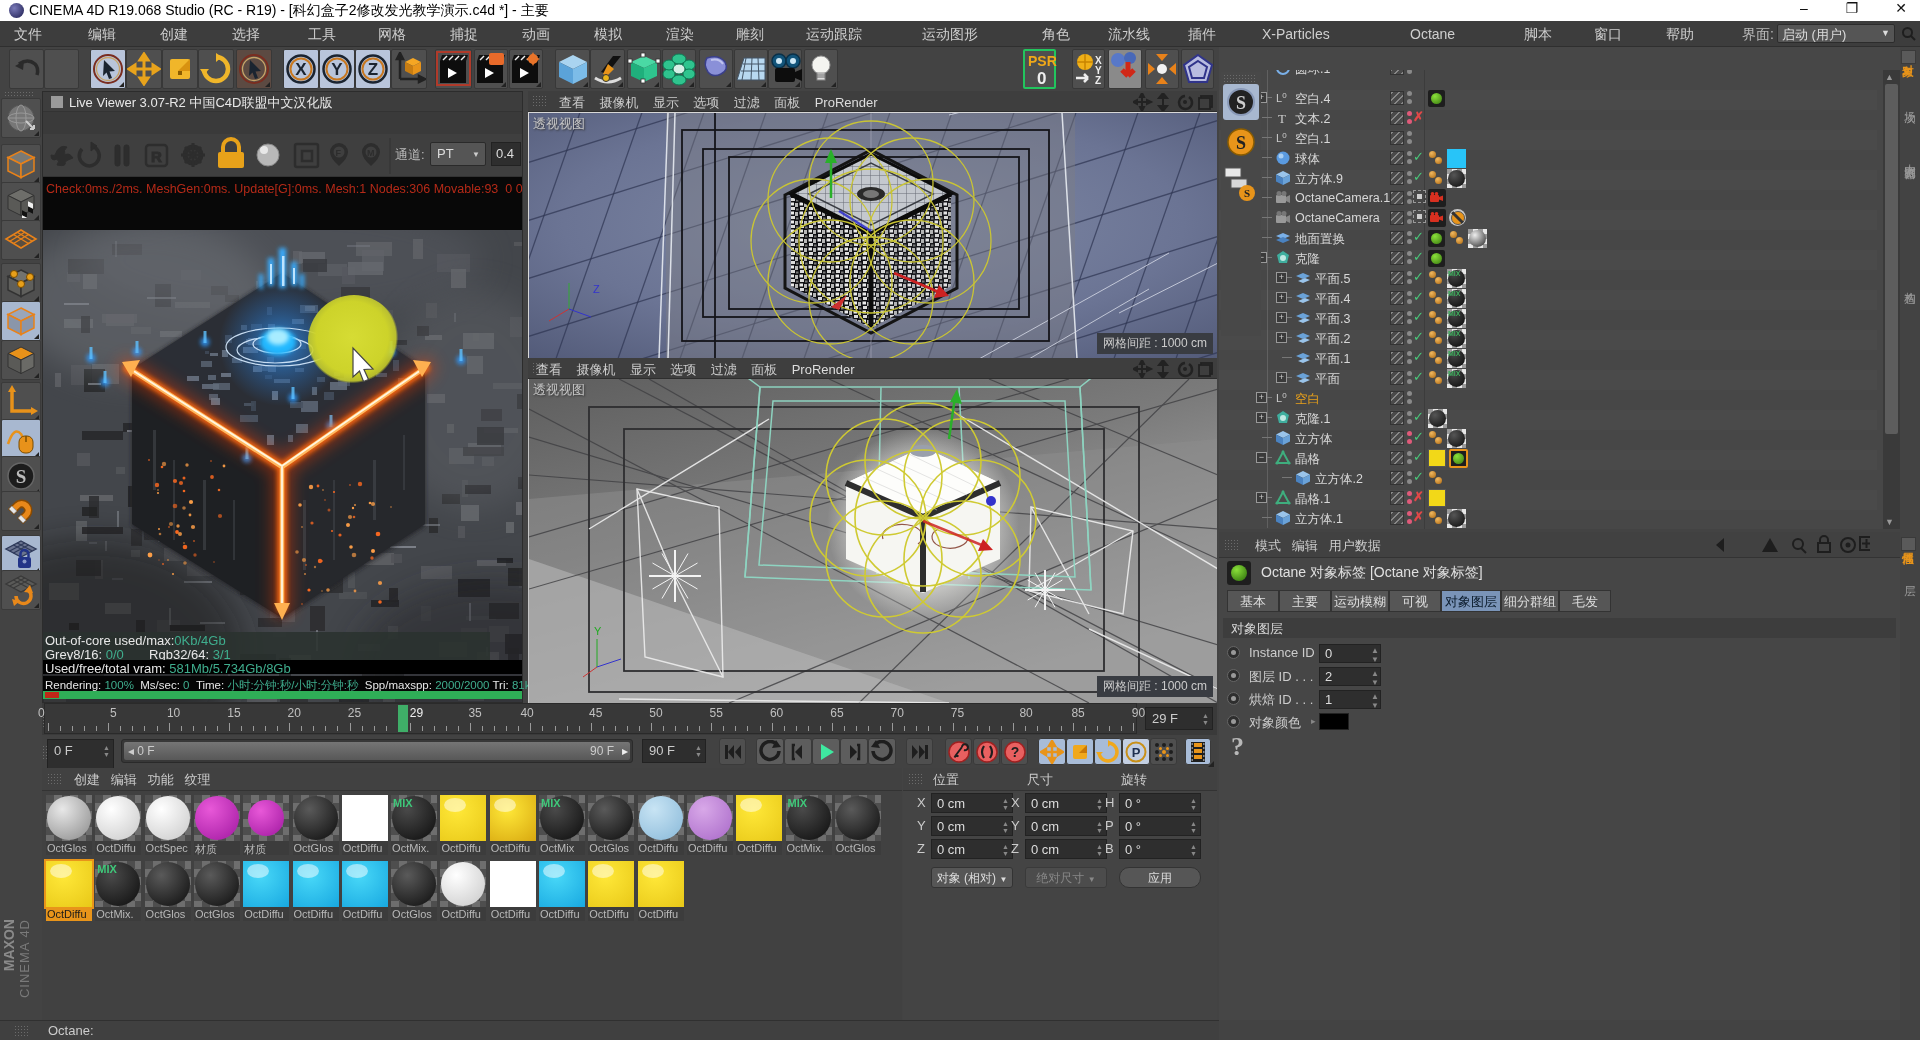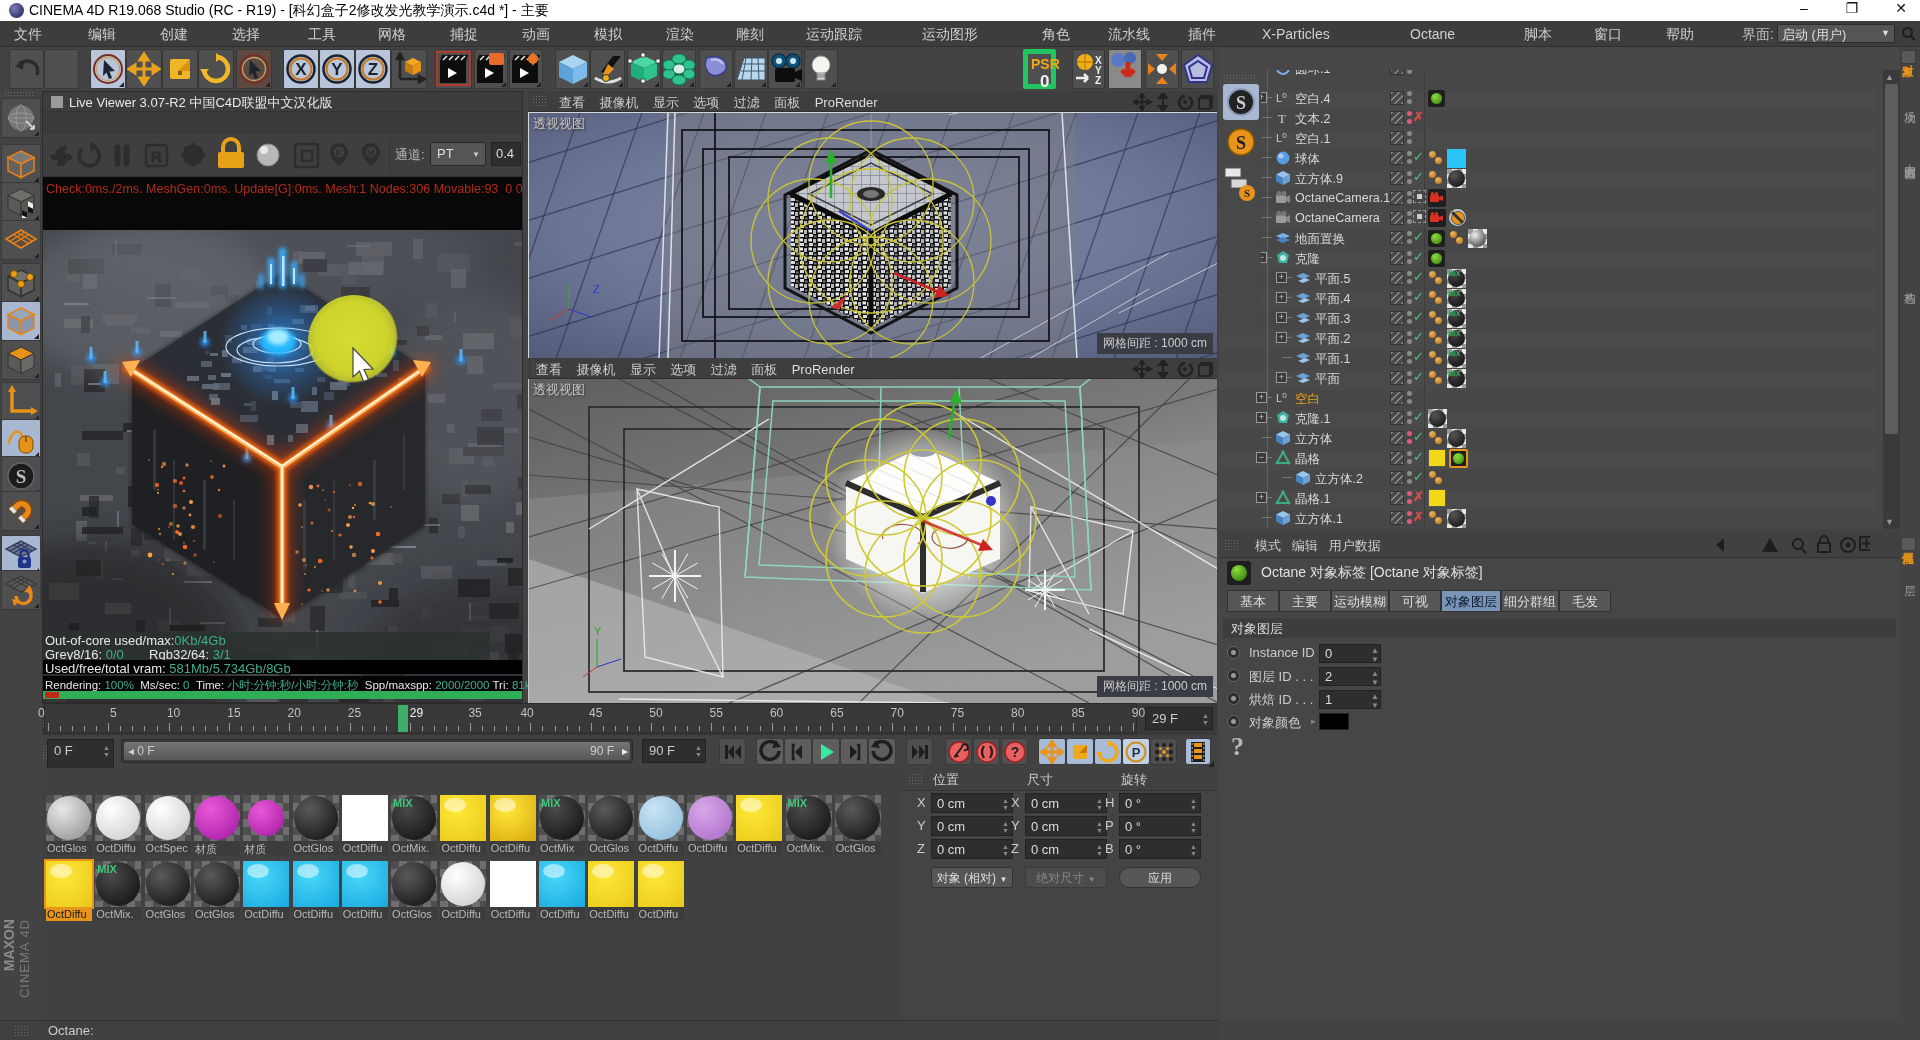--- a/index.html
+++ b/index.html
@@ -294,21 +294,21 @@
         <svg width="34" height="34" viewBox="0 0 34 34" style="position:absolute;left:50%;top:50%;transform:translate(-50%,-50%)">
           <circle cx="17" cy="13" r="9" fill="#f4f4f0" stroke="#999" stroke-width="1"></circle>
           <rect x="13" y="21" width="8" height="7" fill="#ddd" stroke="#888"></rect>
           <g stroke="#666" stroke-width="1">
             <line x1="13" y1="23" x2="21" y2="23"></line>
             <line x1="13" y1="25" x2="21" y2="25"></line>
           </g>
         </svg>
         <div style="position:absolute;right:1px;bottom:1px;width:0;height:0;border-left:5px solid transparent;border-bottom:5px solid #222"></div>
       </div>
-      <div style="position:absolute;left:1023px;top:2px;width:33px;height:40px;background:#4f4f4f;border:5px solid #22c55e;border-radius:2px">
+      <div style="position:absolute;left:1023px;top:2px;width:33px;height:40px;background:#4f4f4f;border:2px solid #22c55e;border-radius:2px">
         <div style="position:absolute;left:3px;top:2px;color:#f0a818;font-weight:bold;font-size:14px">PSR</div>
         <div style="position:absolute;left:12px;top:18px;color:#eee;font-weight:bold;font-size:17px">0</div>
       </div>
       <div style="position:absolute;left:1072px;top:2px;width:33px;height:40px;background:#4f4f4f;border:1px solid #383838;border-radius:2px">
         <svg width="32" height="34" viewBox="0 0 32 34" style="position:absolute;left:50%;top:50%;transform:translate(-50%,-50%)">
           <circle cx="12" cy="10" r="8" fill="#f0b018"></circle>
           <path d="M4 10 L20 10 M12 2 L12 18" stroke="#c88400" stroke-width="1.5"></path>
           <path d="M3 26 L15 26 M15 26 L11 22 M15 26 L11 30" stroke="#eee" stroke-width="2.5"></path>
           <text x="22" y="12" fill="#eee" font-size="10" font-weight="bold" font-family="Liberation Sans">X</text>
           <text x="22" y="22" fill="#eee" font-size="10" font-weight="bold" font-family="Liberation Sans">Y</text>
@@ -1325,21 +1325,21 @@
         <div style="position:absolute;left:294.5px;top:2px;width:30px;text-align:center;color:#c0c0c0;font-size:12px">25</div>
         <div style="position:absolute;left:415.1px;top:2px;width:30px;text-align:center;color:#c0c0c0;font-size:12px">35</div>
         <div style="position:absolute;left:475.40000000000003px;top:2px;width:30px;text-align:left;color:#c0c0c0;font-size:12px">40</div>
         <div style="position:absolute;left:535.7px;top:2px;width:30px;text-align:center;color:#c0c0c0;font-size:12px">45</div>
         <div style="position:absolute;left:596px;top:2px;width:30px;text-align:center;color:#c0c0c0;font-size:12px">50</div>
         <div style="position:absolute;left:656.3000000000001px;top:2px;width:30px;text-align:center;color:#c0c0c0;font-size:12px">55</div>
         <div style="position:absolute;left:716.6px;top:2px;width:30px;text-align:center;color:#c0c0c0;font-size:12px">60</div>
         <div style="position:absolute;left:776.9px;top:2px;width:30px;text-align:center;color:#c0c0c0;font-size:12px">65</div>
         <div style="position:absolute;left:837.2px;top:2px;width:30px;text-align:center;color:#c0c0c0;font-size:12px">70</div>
         <div style="position:absolute;left:897.5px;top:2px;width:30px;text-align:center;color:#c0c0c0;font-size:12px">75</div>
-        <div style="position:absolute;left:957.8000000000001px;top:2px;width:30px;text-align:center;color:#c0c0c0;font-size:12px">80</div>
+        <div style="position:absolute;left:957.8000000000001px;top:2px;width:30px;text-align:right;color:#c0c0c0;font-size:12px">80</div>
         <div style="position:absolute;left:1018.1000000000001px;top:2px;width:30px;text-align:center;color:#c0c0c0;font-size:12px">85</div>
         <div style="position:absolute;left:1078.4px;top:2px;width:30px;text-align:center;color:#c0c0c0;font-size:12px">90</div>
         <div style="position:absolute;left:3px;bottom:2px;width:1px;height:8px;background:#9a9a9a"></div>
         <div style="position:absolute;left:15.06px;bottom:2px;width:1px;height:5px;background:#9a9a9a"></div>
         <div style="position:absolute;left:27.12px;bottom:2px;width:1px;height:5px;background:#9a9a9a"></div>
         <div style="position:absolute;left:39.18px;bottom:2px;width:1px;height:5px;background:#9a9a9a"></div>
         <div style="position:absolute;left:51.24px;bottom:2px;width:1px;height:5px;background:#9a9a9a"></div>
         <div style="position:absolute;left:63.300000000000004px;bottom:2px;width:1px;height:8px;background:#9a9a9a"></div>
         <div style="position:absolute;left:75.36px;bottom:2px;width:1px;height:5px;background:#9a9a9a"></div>
         <div style="position:absolute;left:87.42px;bottom:2px;width:1px;height:5px;background:#9a9a9a"></div>
@@ -1569,20 +1569,24 @@
             <rect x="17" y="7" width="1.5" height="2"></rect>
             <rect x="17" y="11" width="1.5" height="2"></rect>
             <rect x="17" y="15" width="1.5" height="2"></rect>
             <rect x="17" y="19" width="1.5" height="2"></rect>
           </g>
         </svg>
       </div>
       <div style="position:absolute;left:1166px;top:26px;width:0;height:0;border-left:6px solid transparent;border-bottom:6px solid #222"></div>
     </div>
   <div class="abs" id="matman">
+      <div style="position:absolute;left:0;top:0;width:860px;height:23px;background:#414141;border-bottom:1px solid #333">
+<div class="dots" style="position:absolute;left:5px;top:5px;width:16px;height:12px"></div>
+<div style="position:absolute;left:32px;top:3px;color:#ccc;font-size:13px">创建&nbsp;&nbsp;&nbsp;编辑&nbsp;&nbsp;&nbsp;功能&nbsp;&nbsp;&nbsp;纹理</div>
+      </div>
       <div style="position:absolute;left:4px;top:27px;width:46px;height:60px">
         <span style="position:absolute;left:0;top:0;width:46px;height:46px;background:conic-gradient(#6e6e6e 25%,#4e4e4e 25% 50%,#6e6e6e 50% 75%,#4e4e4e 75%);background-size:16px 16px;"></span>
         <span style="position:absolute;left:1px;top:1px;width:44px;height:44px;border-radius:50%;background:radial-gradient(circle at 35% 30%,#e8e8e8,#8a8a8a)"></span>
         <span style="position:absolute;left:0;top:46px;width:46px;height:14px;background:#3c3c3c;color:#b8b8b8;font-size:11px;overflow:hidden;white-space:nowrap;padding:1px 1px">OctGlos</span>
       </div>
       <div style="position:absolute;left:53.3px;top:27px;width:46px;height:60px">
         <span style="position:absolute;left:0;top:0;width:46px;height:46px;background:conic-gradient(#6e6e6e 25%,#4e4e4e 25% 50%,#6e6e6e 50% 75%,#4e4e4e 75%);background-size:16px 16px;"></span>
         <span style="position:absolute;left:1px;top:1px;width:44px;height:44px;border-radius:50%;background:radial-gradient(circle at 35% 30%,#ffffff,#c8c8c8)"></span>
         <span style="position:absolute;left:0;top:46px;width:46px;height:14px;background:#3c3c3c;color:#b8b8b8;font-size:11px;overflow:hidden;white-space:nowrap;padding:1px 1px">OctDiffu</span>
       </div>

